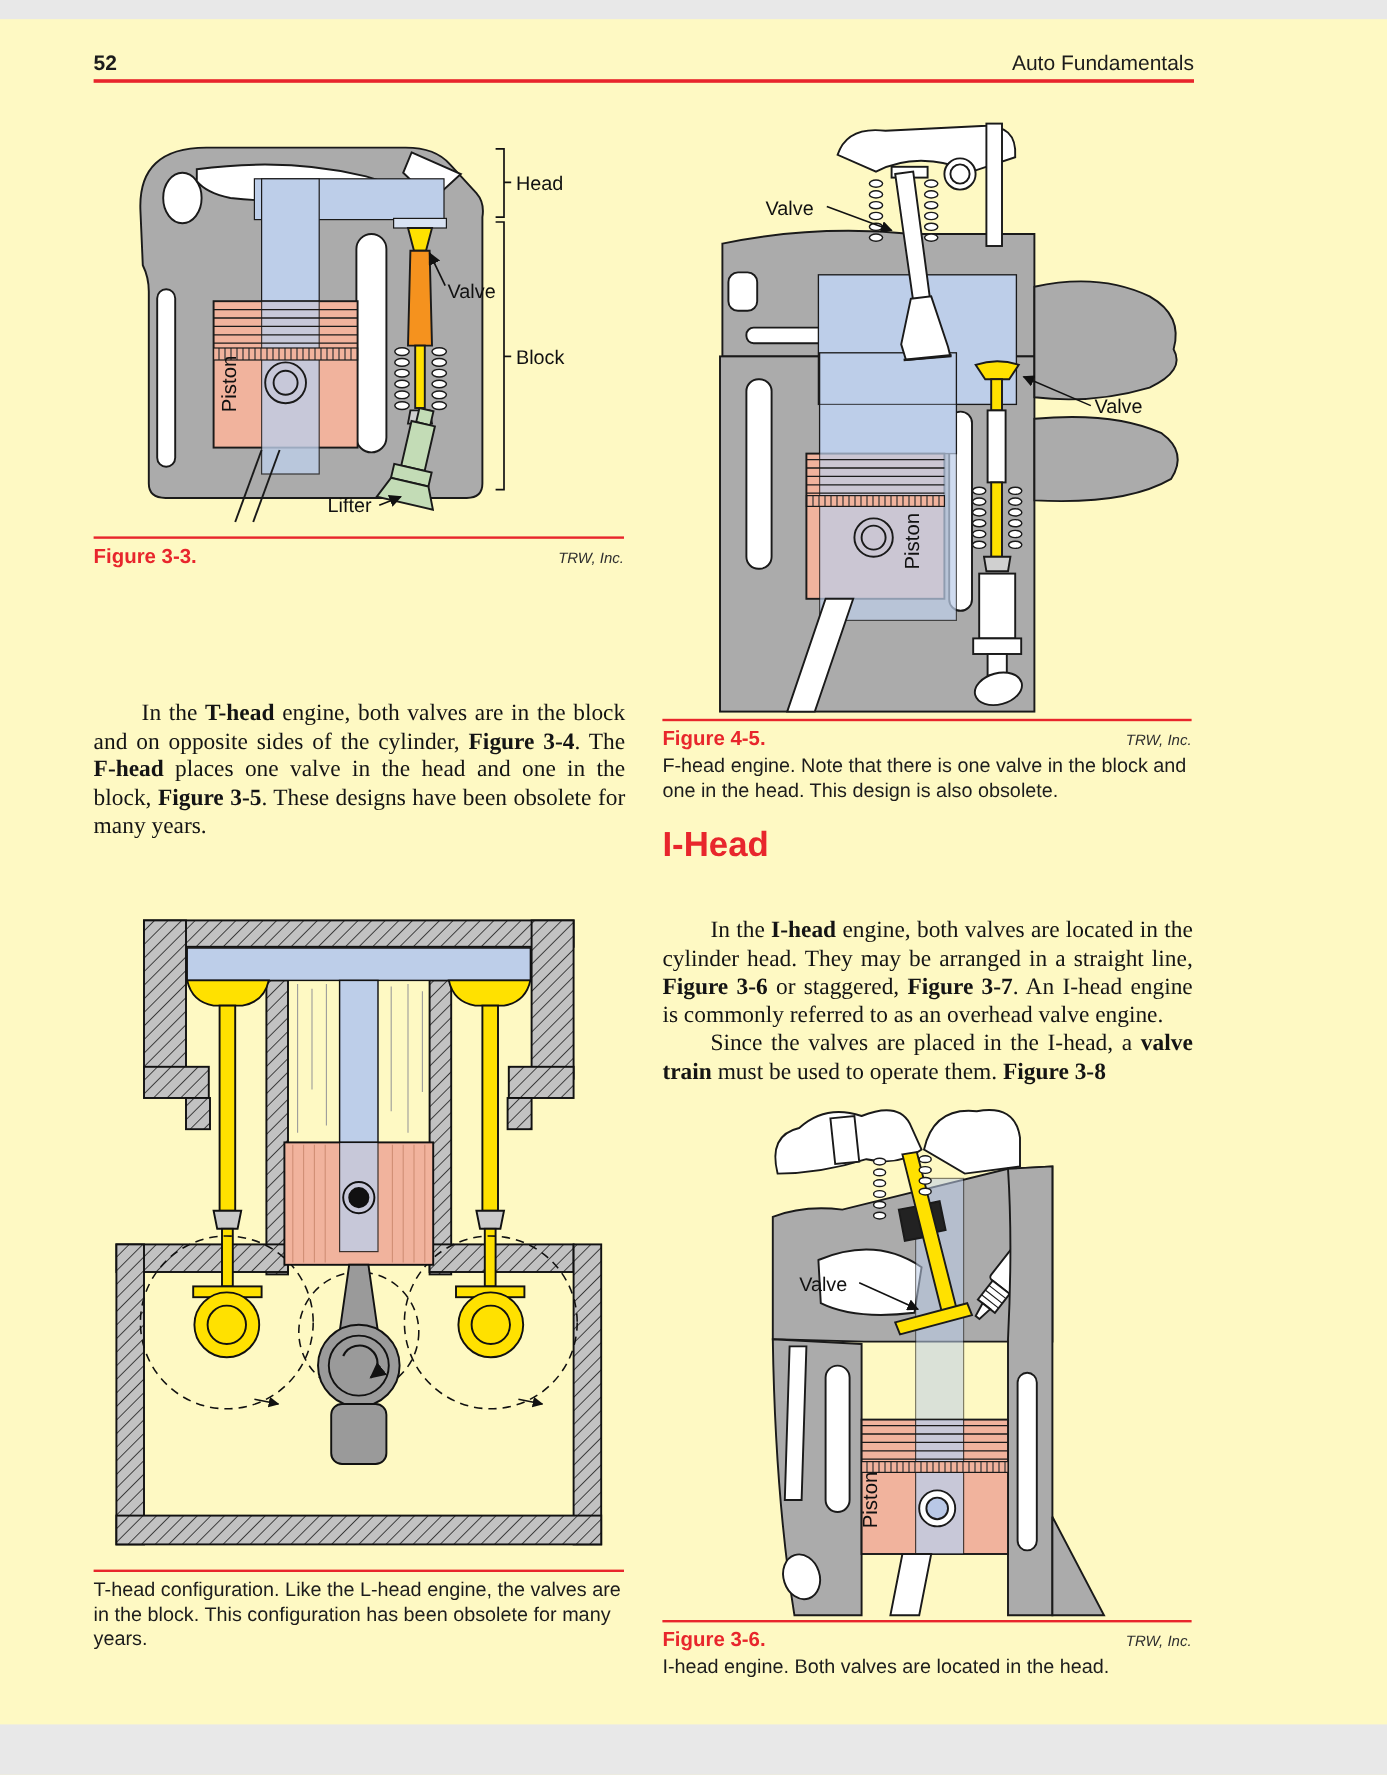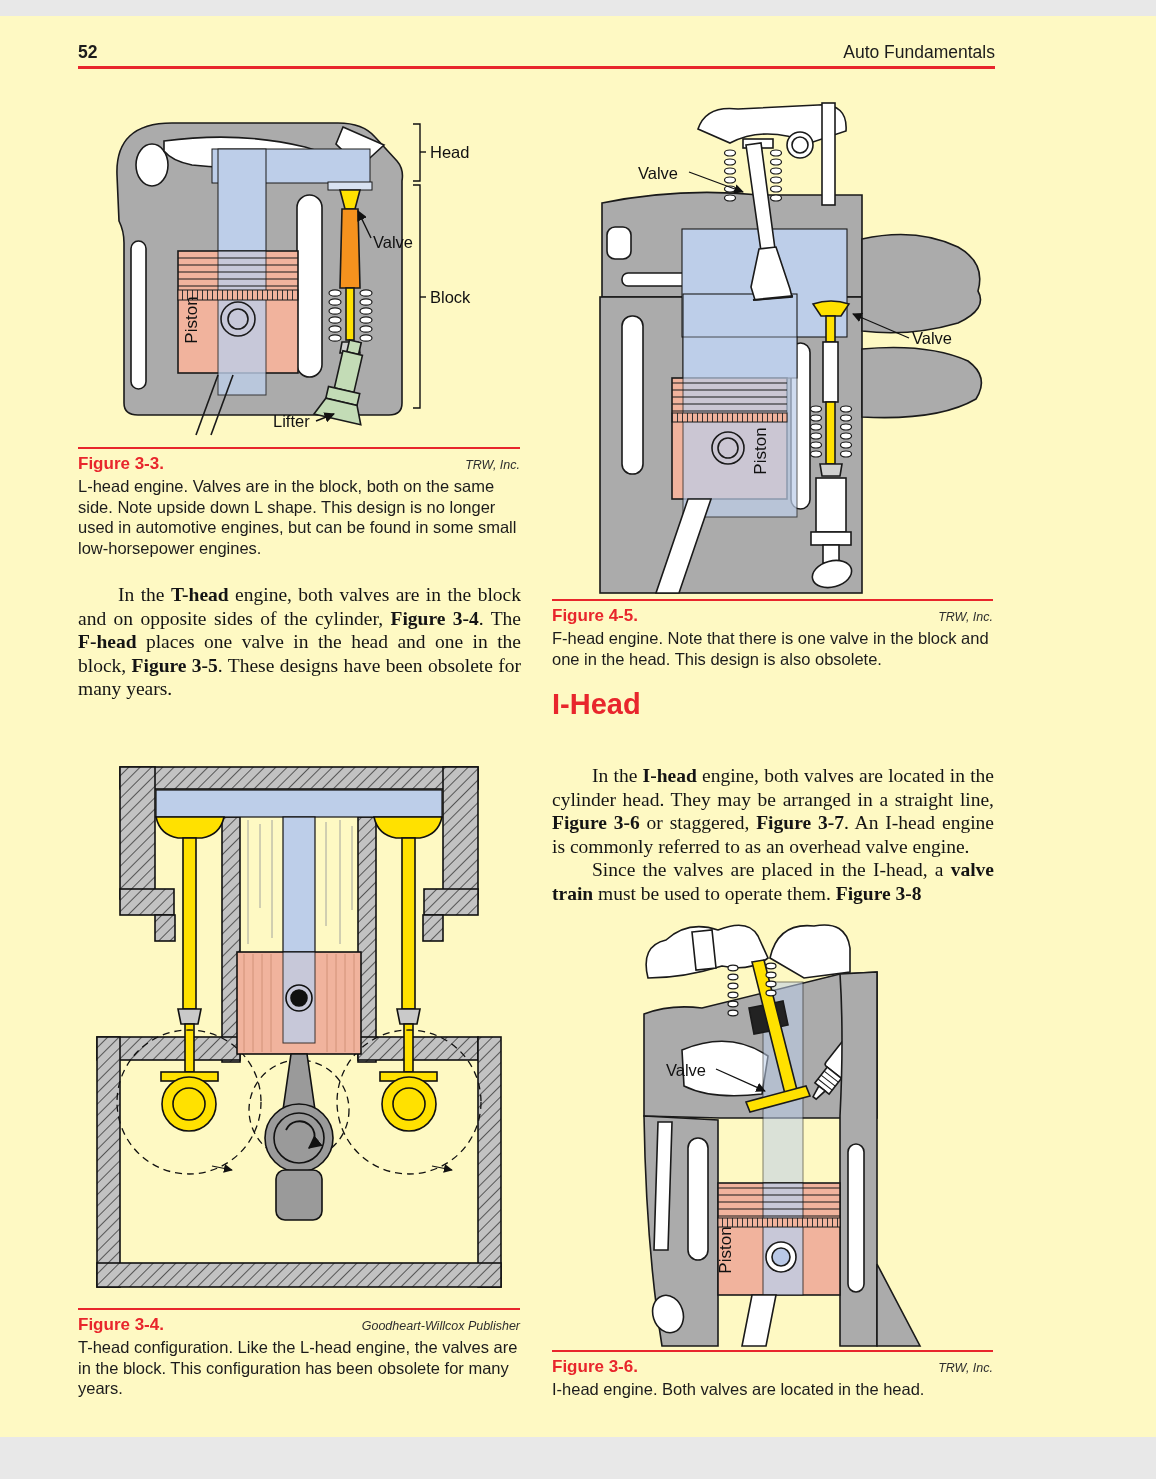--- a/index.html
+++ b/index.html
@@ -140,21 +140,20 @@
     <text class="vtext" transform="translate(97,209) rotate(-90)" text-anchor="middle">Piston</text>
   </svg>
   </div>
 
   <div class="figcap" style="left:78px;top:431px">
     <div class="rule"></div>
     <div class="caphead">
       <span class="flabel">Figure 3-3.</span>
       <span class="credit">TRW, Inc.</span>
     </div>
-    <div class="ctext">L-head engine. Valves are in the block, both on the same side. Note upside down L shape. This design is no longer used in automotive engines, but can be found in some small low-horsepower engines.</div>
   </div>
 
   <div class="bodytext" style="left:78px;top:567px;width:443px">
     <p><span>In the </span><span class="rt-bi">T-head</span><span> engine, both valves are in the block and on opposite sides of the cylinder, </span><span class="rt-b">Figure 3-4</span><span>. The </span><span class="rt-bi">F-head</span><span> places one valve in the head and one in the block, </span><span class="rt-b">Figure 3-5</span><span>. These designs have been obsolete for many years.</span></p>
   </div>
 
   <div class="figure" style="left:92px;top:742px">
   <svg width="440" height="550" viewBox="0 0 440 550">
     <g stroke="#111" stroke-width="1.6">
 
@@ -249,24 +248,20 @@
         <circle cx="207" cy="380" r="25" fill="none"></circle>
         <rect x="184" y="412" width="46" height="50" rx="9" fill="#9a9a9a"></rect>
         <path d="M194,372 A15,15 0 1 1 217,390" fill="none" stroke-width="1.8" marker-end="url(#arr)"></path>
       </g>
     </g>
   </svg>
   </div>
 
   <div class="figcap" style="left:78px;top:1292px">
     <div class="rule"></div>
-    <div class="caphead">
-      <span class="flabel">Figure 3-4.</span>
-      <span class="credit">Goodheart-Willcox Publisher</span>
-    </div>
     <div class="ctext">T-head configuration. Like the L-head engine, the valves are in the block. This configuration has been obsolete for many years.</div>
   </div>
 
   <div class="figure" style="left:560px;top:85px">
   <svg width="433" height="495" viewBox="0 0 433 495">
     <g stroke="#1a1a1a" stroke-width="1.6">
 
       <path d="M42,102 Q120,86 200,94 L302,94 L302,196 L42,196 Z" fill="#ababab"></path>
       <rect x="40" y="196" width="262" height="296" fill="#ababab"></rect>
 

